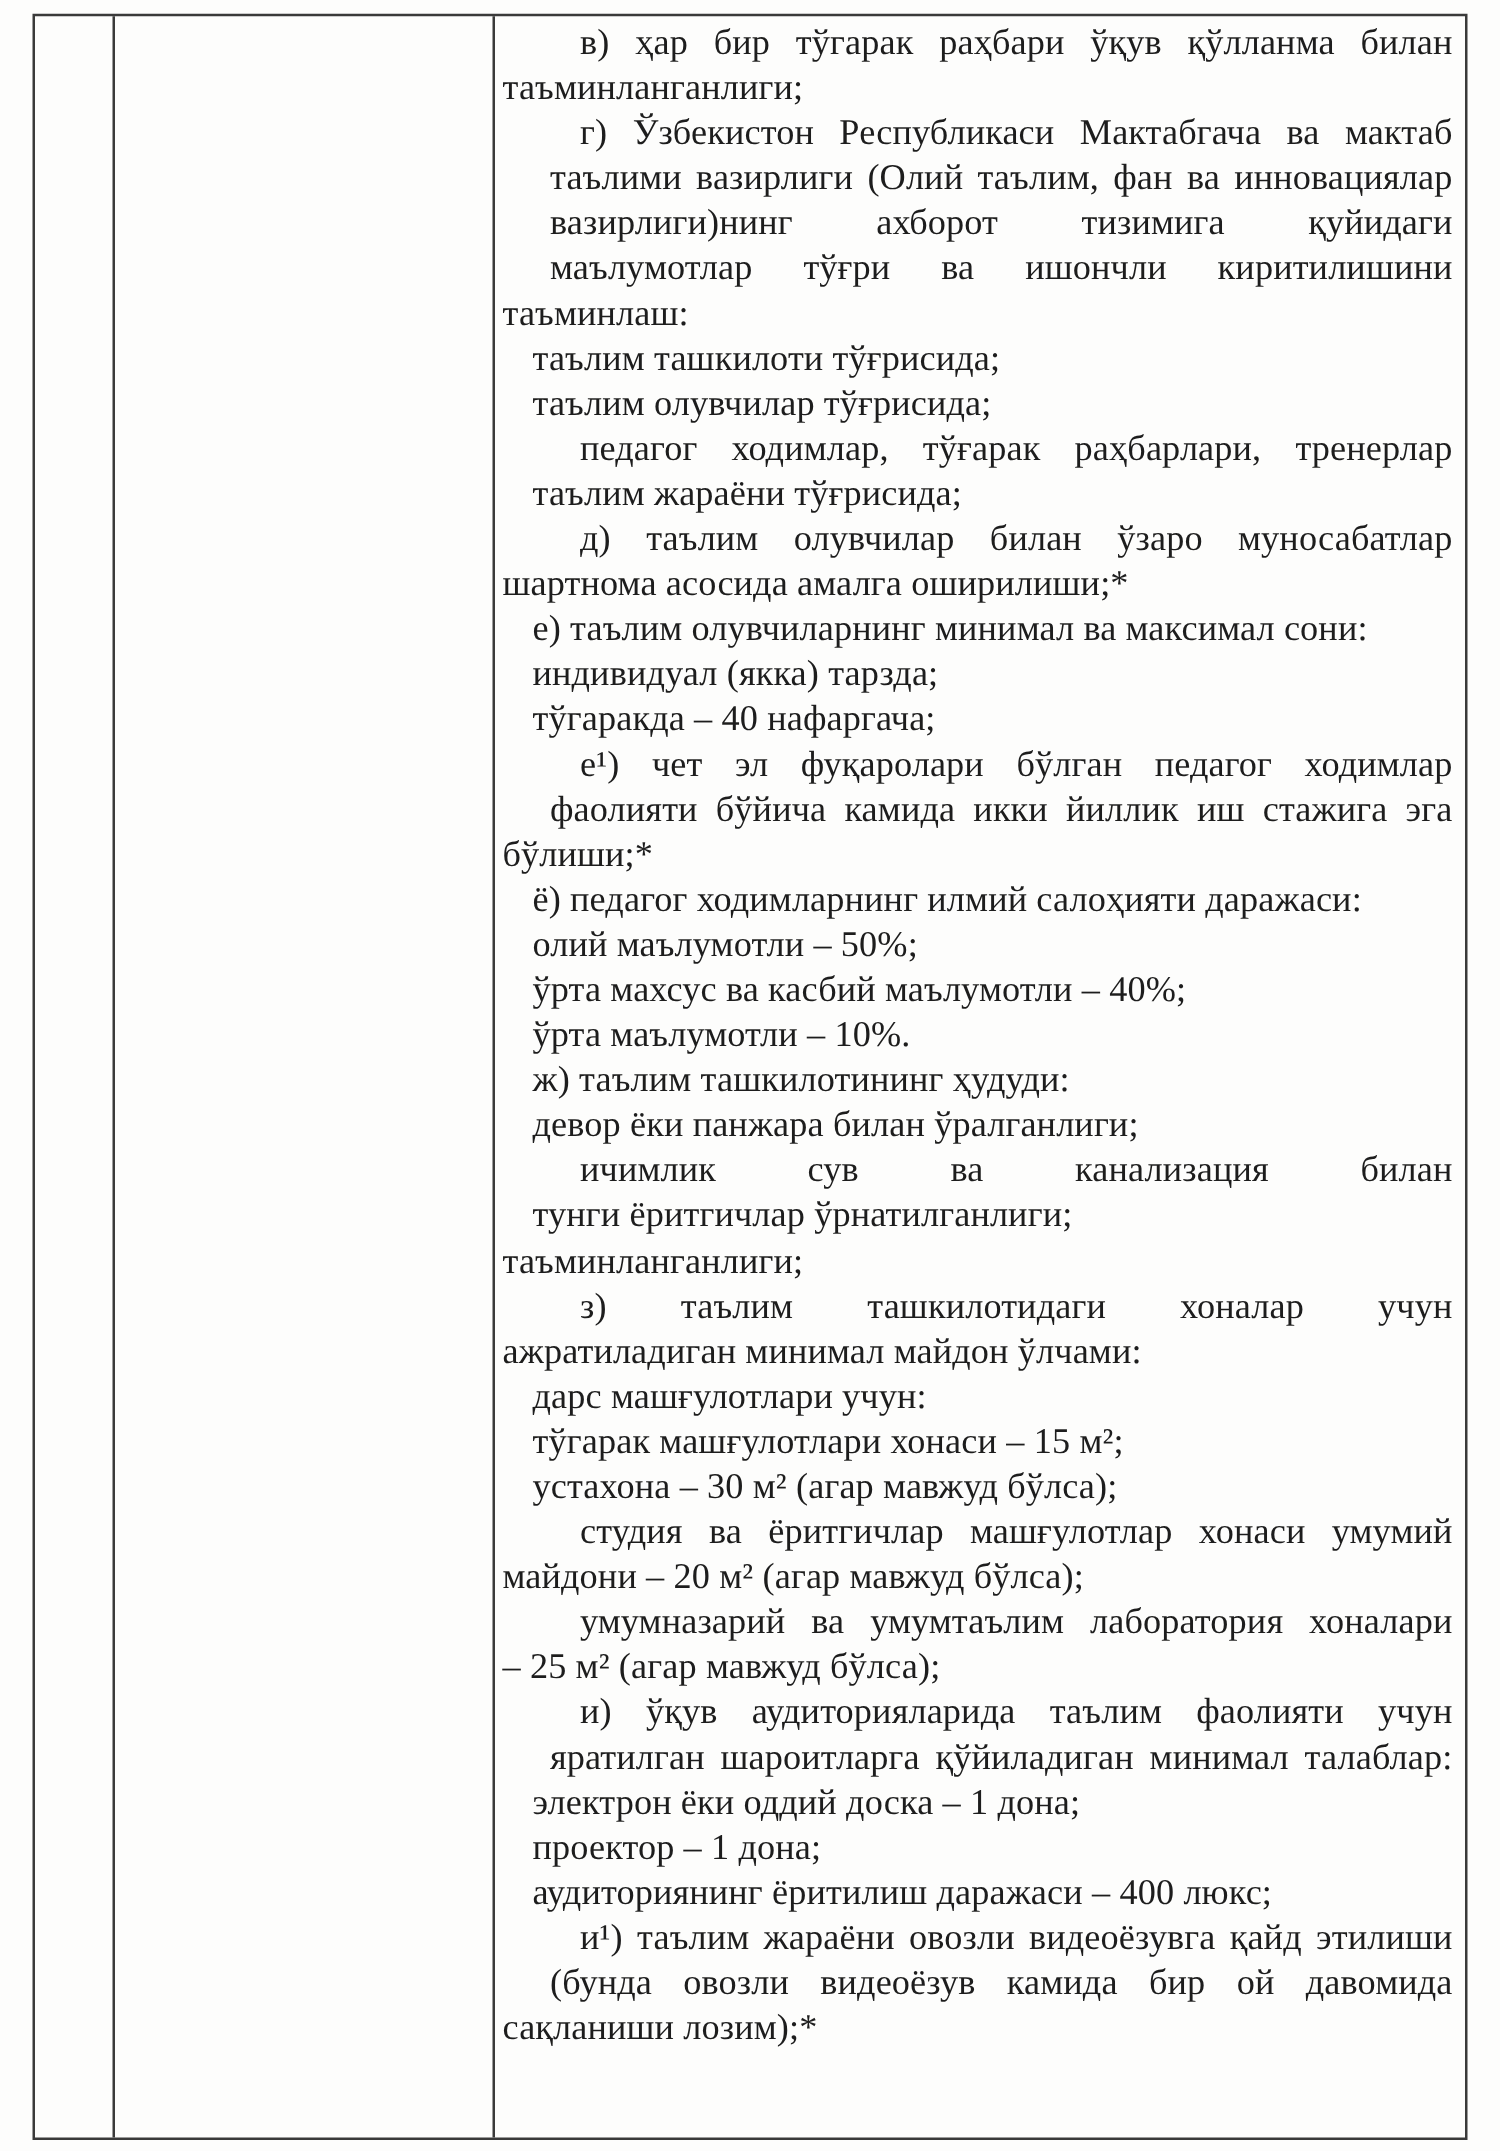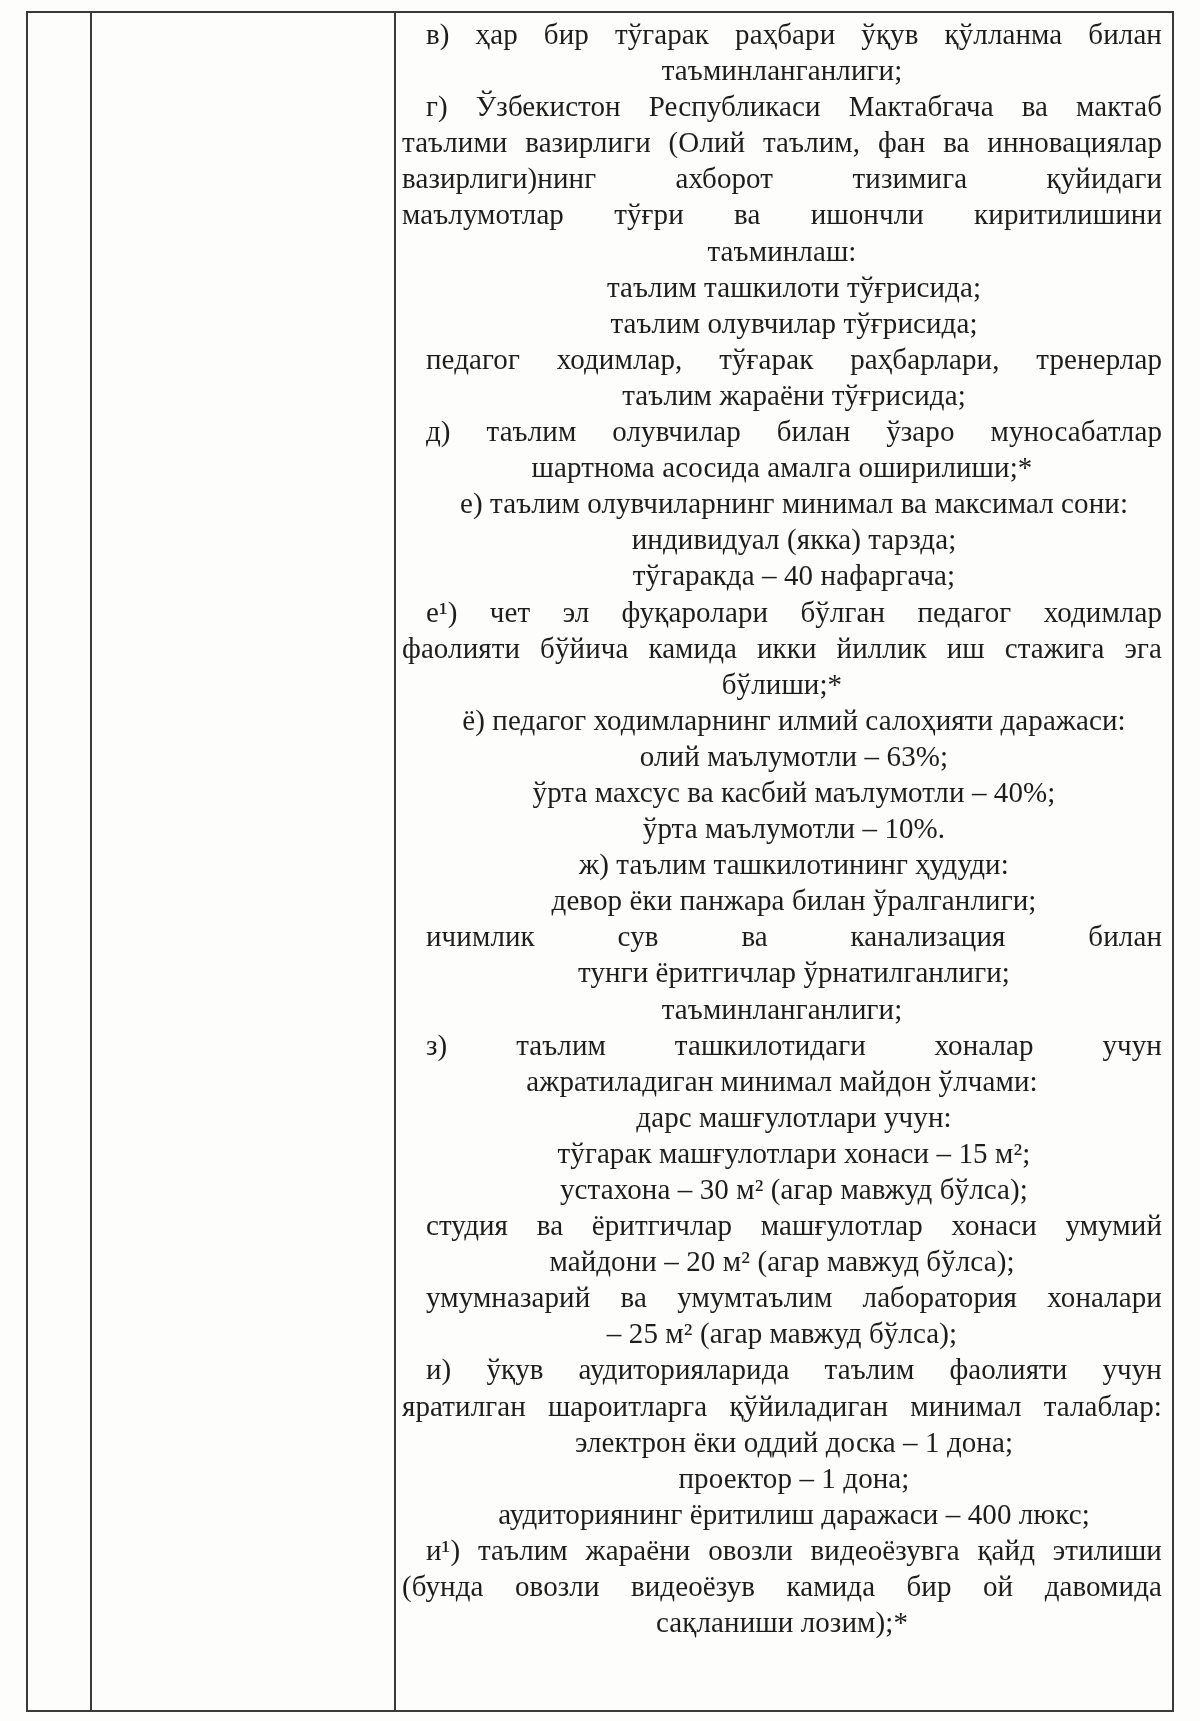--- a/index.html
+++ b/index.html
@@ -43,26 +43,26 @@
     padding: 3px 10px 0 6px;
     color: #1d1d1d;
     font-size: 29px;
     overflow: hidden;
   }
   .line {
     height: 36.1px;
     line-height: 36.1px;
     white-space: nowrap;
     letter-spacing: 0.1px;
-    text-align: center;
   }
   .line.fill {
     white-space: normal;
     text-align: justify;
     text-align-last: justify;
+    margin-left: 38px;
   }
   .line.indent {
     text-indent: 24px;
   }
 </style>
 </head>
 <body>
 
 <div class="page">
   <div class="doc-table">
@@ -82,21 +82,21 @@
         <div class="line indent">таълим жараёни тўғрисида;</div>
         <div class="line indent fill">д) таълим олувчилар билан ўзаро муносабатлар</div>
         <div class="line">шартнома асосида амалга оширилиши;*</div>
         <div class="line indent">е) таълим олувчиларнинг минимал ва максимал сони:</div>
         <div class="line indent">индивидуал (якка) тарзда;</div>
         <div class="line indent">тўгаракда – 40 нафаргача;</div>
         <div class="line indent fill">е¹) чет эл фуқаролари бўлган педагог ходимлар</div>
         <div class="line fill">фаолияти бўйича камида икки йиллик иш стажига эга</div>
         <div class="line">бўлиши;*</div>
         <div class="line indent">ё) педагог ходимларнинг илмий салоҳияти даражаси:</div>
-        <div class="line indent">олий маълумотли – 63%;</div>
+        <div class="line indent">олий маълумотли – 50%;</div>
         <div class="line indent">ўрта махсус ва касбий маълумотли – 40%;</div>
         <div class="line indent">ўрта маълумотли – 10%.</div>
         <div class="line indent">ж) таълим ташкилотининг ҳудуди:</div>
         <div class="line indent">девор ёки панжара билан ўралганлиги;</div>
         <div class="line indent fill">ичимлик сув ва канализация билан</div>
         <div class="line indent">тунги ёритгичлар ўрнатилганлиги;</div>
         <div class="line">таъминланганлиги;</div>
         <div class="line indent fill">з) таълим ташкилотидаги хоналар учун</div>
         <div class="line">ажратиладиган минимал майдон ўлчами:</div>
         <div class="line indent">дарс машғулотлари учун:</div>

